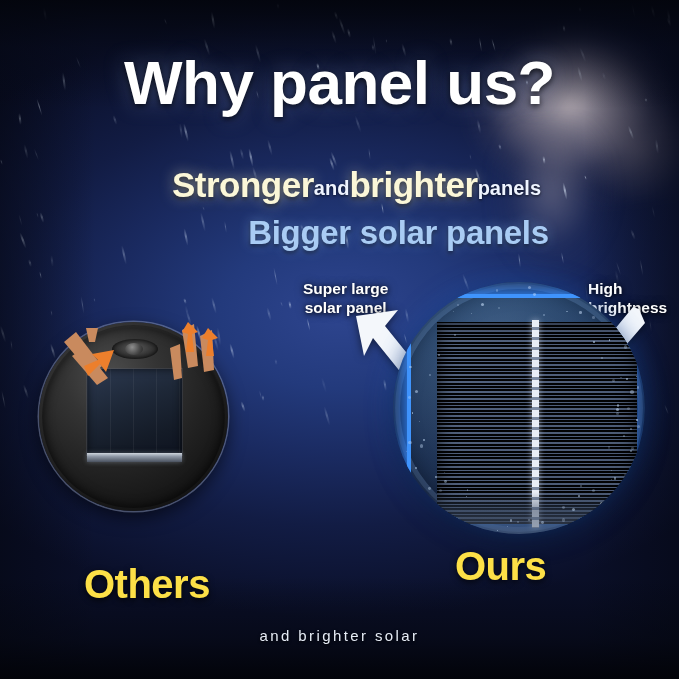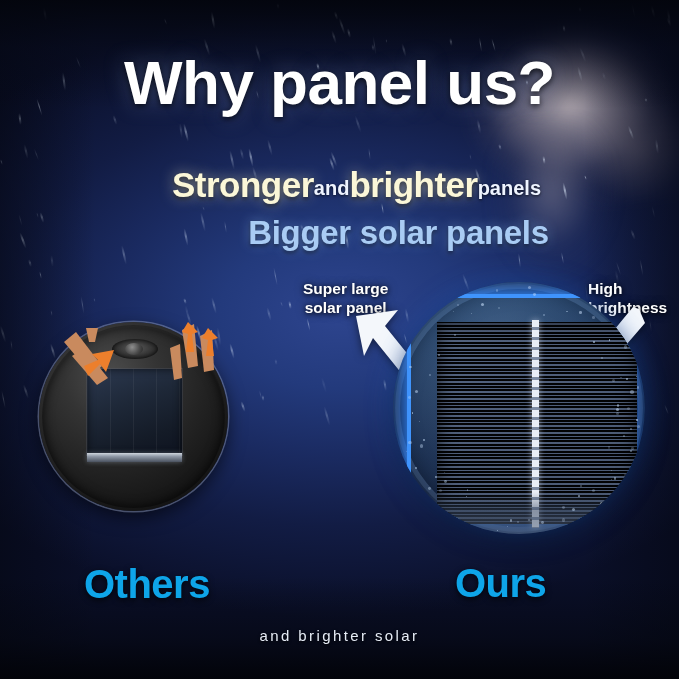--- a/index.html
+++ b/index.html
@@ -259,26 +259,26 @@
     position: absolute;
     left: 0; right: 0; bottom: 0; height: 42px;
     background: linear-gradient(180deg, rgba(10,16,30,0) 0%, rgba(55,70,95,0.55) 45%, rgba(90,105,130,0.55) 100%);
   }
 
   
   .pill-label {
     position: absolute;
     font-size: 40px;
     font-weight: bold;
-    color: #0ea5e9;
+    color: #fde047;
     text-shadow: 0 2px 6px rgba(0,0,0,0.8);
     letter-spacing: -0.5px;
   }
   #label-others { left: 84px; top: 562px; }
-  #label-ours   { left: 455px; top: 561px; text-align: center; }
+  #label-ours   { left: 455px; top: 544px; text-align: center; }
 
   .caption {
     position: absolute;
     left: 0; right: 0;
     top: 628px;
     text-align: center;
     font-size: 15px;
     color: #e6ecf6;
     letter-spacing: 2.4px;
     line-height: 1.02;

